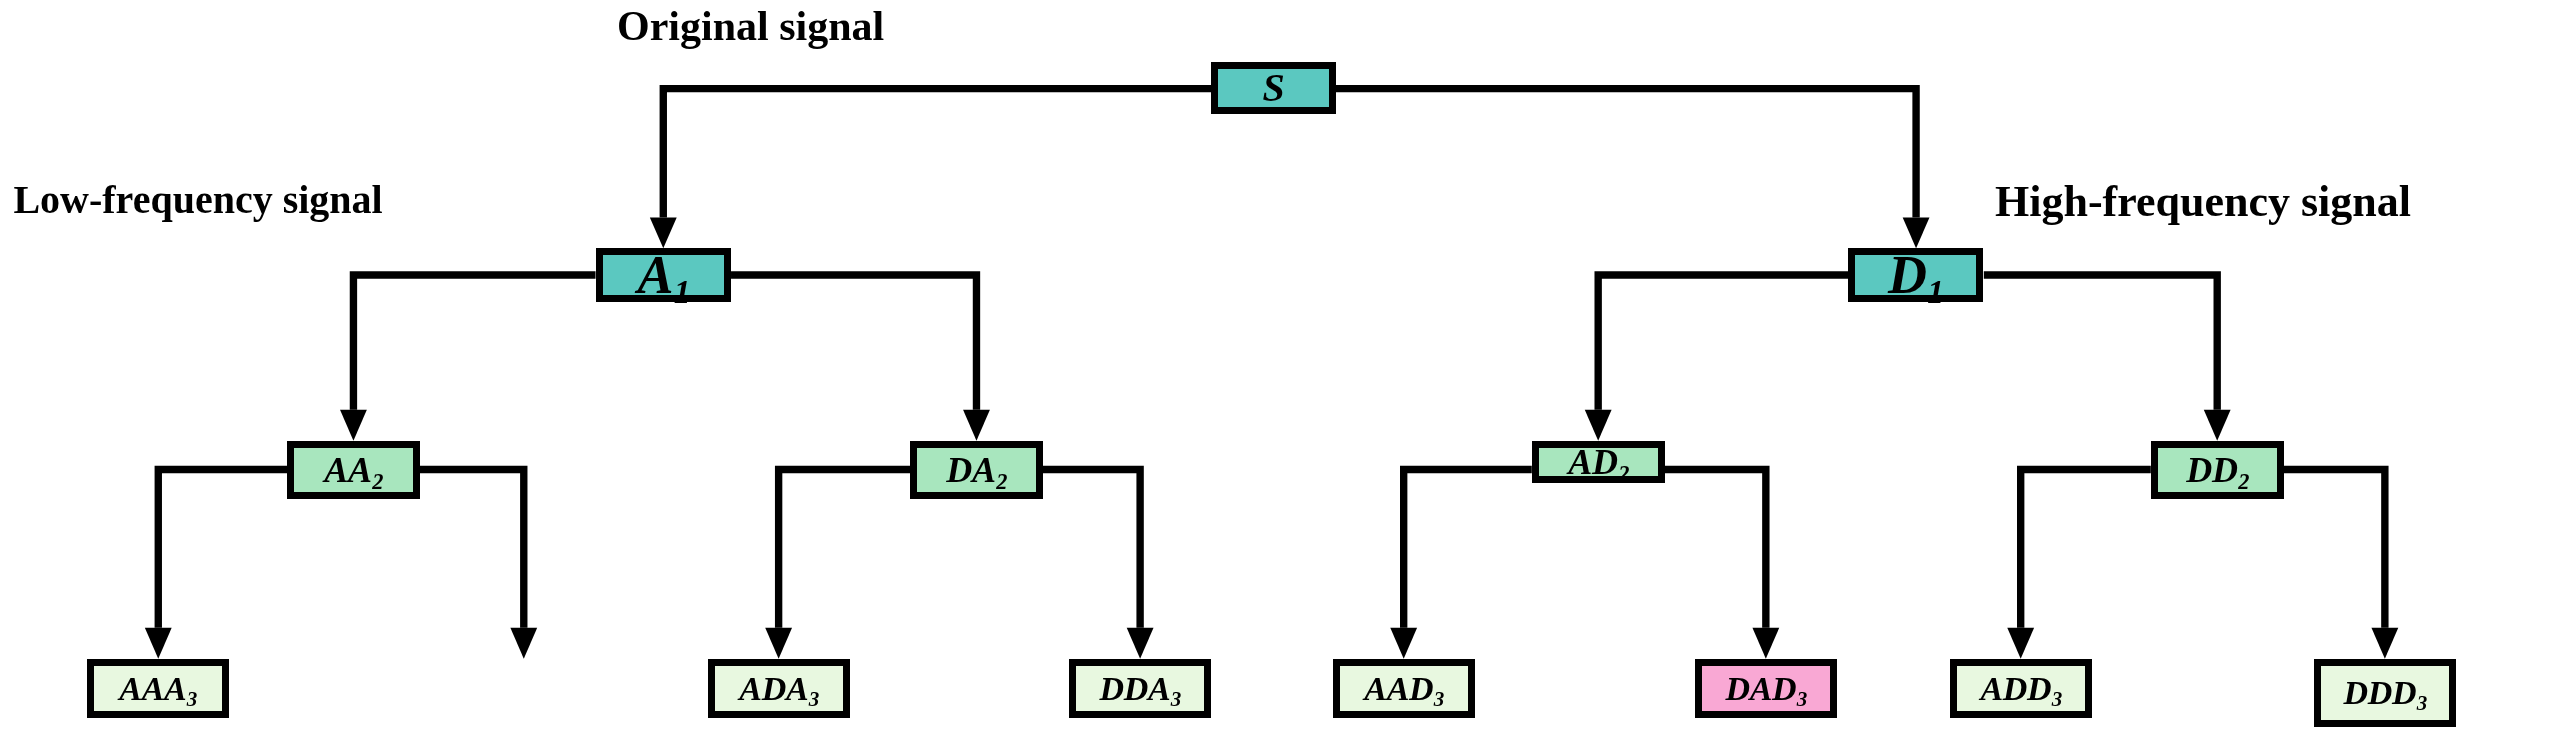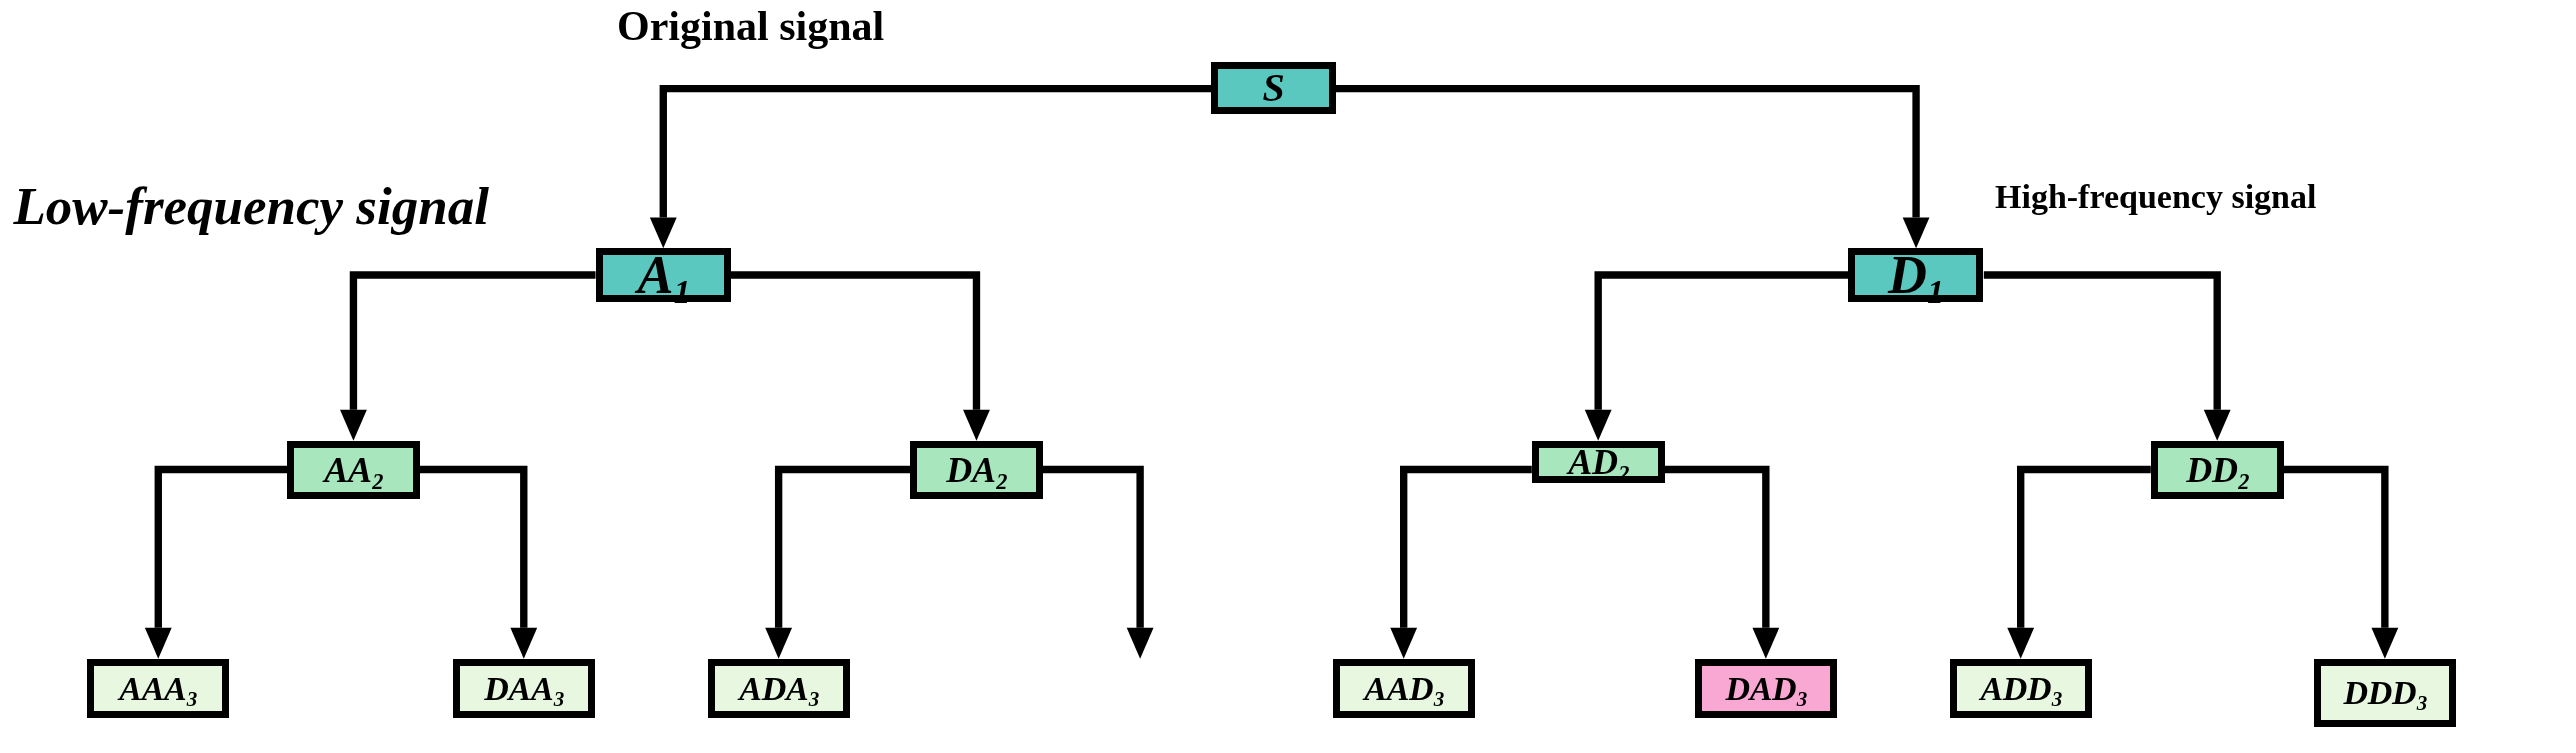--- a/index.html
+++ b/index.html
@@ -123,22 +123,22 @@
       <g>
         <path d="M 3207 700 L 3013 700 L 3013 936" fill="none" stroke="#000000" stroke-width="11" stroke-linecap="butt" stroke-linejoin="miter"></path>
         <polygon points="2993,936 3033,936 3013,982" fill="#000000"></polygon>
       </g>
       <g>
         <path d="M 3405 700 L 3556 700 L 3556 936" fill="none" stroke="#000000" stroke-width="11" stroke-linecap="butt" stroke-linejoin="miter"></path>
         <polygon points="3536,936 3576,936 3556,982" fill="#000000"></polygon>
       </g>
     </svg>
 <div class="caption" style="left: 617px; top: 5.4px; font-size: 42px;">Original signal</div>
-    <div class="caption" style="left: 13.4px; top: 180px; font-size: 53px; font-style: italic;">Low-frequency signal</div>
-    <div class="caption" style="left: 1995px; top: 180px; font-size: 34px;">High-frequency signal</div>
+    <div class="caption" style="left: 13.4px; top: 180px; font-size: 40px;">Low-frequency signal</div>
+    <div class="caption" style="left: 1995px; top: 180px; font-size: 44px;">High-frequency signal</div>
     <div class="node lvl0" style="left: 1211px; top: 62px; width: 125px; height: 52px; background: rgb(91, 200, 192); border-color: rgb(0, 0, 0);">
       <span class="node-label">S</span>
     </div>
     <div class="node lvl1" style="left: 596px; top: 248px; width: 135px; height: 54px; background: rgb(91, 200, 192); border-color: rgb(0, 0, 0);">
       <span class="node-label">A<sub>1</sub></span>
     </div>
     <div class="node lvl1" style="left: 1848px; top: 248px; width: 135px; height: 54px; background: rgb(91, 200, 192); border-color: rgb(0, 0, 0);">
       <span class="node-label">D<sub>1</sub></span>
     </div>
     <div class="node lvl2" style="left: 287px; top: 441px; width: 133px; height: 58px; background: rgb(168, 230, 190); border-color: rgb(0, 0, 0);">
@@ -149,25 +149,25 @@
     </div>
     <div class="node lvl2" style="left: 1532px; top: 441px; width: 133px; height: 42px; background: rgb(168, 230, 190); border-color: rgb(0, 0, 0);">
       <span class="node-label">AD<sub>2</sub></span>
     </div>
     <div class="node lvl2" style="left: 2151px; top: 441px; width: 133px; height: 58px; background: rgb(168, 230, 190); border-color: rgb(0, 0, 0);">
       <span class="node-label">DD<sub>2</sub></span>
     </div>
     <div class="node lvl3" style="left: 87px; top: 659px; width: 142px; height: 59px; background: rgb(232, 248, 224); border-color: rgb(0, 0, 0);">
       <span class="node-label">AAA<sub>3</sub></span>
     </div>
-    <div class="node lvl3" style="left: 453px; top: 659px; width: 142px; height: 59px; background: rgb(232, 248, 224); border-color: rgb(0, 0, 0);">
-      <span class="node-label">DAA<sub>3</sub></span>
-    </div>
     <div class="node lvl3" style="left: 708px; top: 659px; width: 142px; height: 59px; background: rgb(232, 248, 224); border-color: rgb(0, 0, 0);">
       <span class="node-label">ADA<sub>3</sub></span>
+    </div>
+    <div class="node lvl3" style="left: 1069px; top: 659px; width: 142px; height: 59px; background: rgb(232, 248, 224); border-color: rgb(0, 0, 0);">
+      <span class="node-label">DDA<sub>3</sub></span>
     </div>
     <div class="node lvl3" style="left: 1333px; top: 659px; width: 142px; height: 59px; background: rgb(232, 248, 224); border-color: rgb(0, 0, 0);">
       <span class="node-label">AAD<sub>3</sub></span>
     </div>
     <div class="node lvl3" style="left: 1695px; top: 659px; width: 142px; height: 59px; background: #f9a8d4; border-color: rgb(0, 0, 0);">
       <span class="node-label">DAD<sub>3</sub></span>
     </div>
     <div class="node lvl3" style="left: 1950px; top: 659px; width: 142px; height: 59px; background: rgb(232, 248, 224); border-color: rgb(0, 0, 0);">
       <span class="node-label">ADD<sub>3</sub></span>
     </div>

